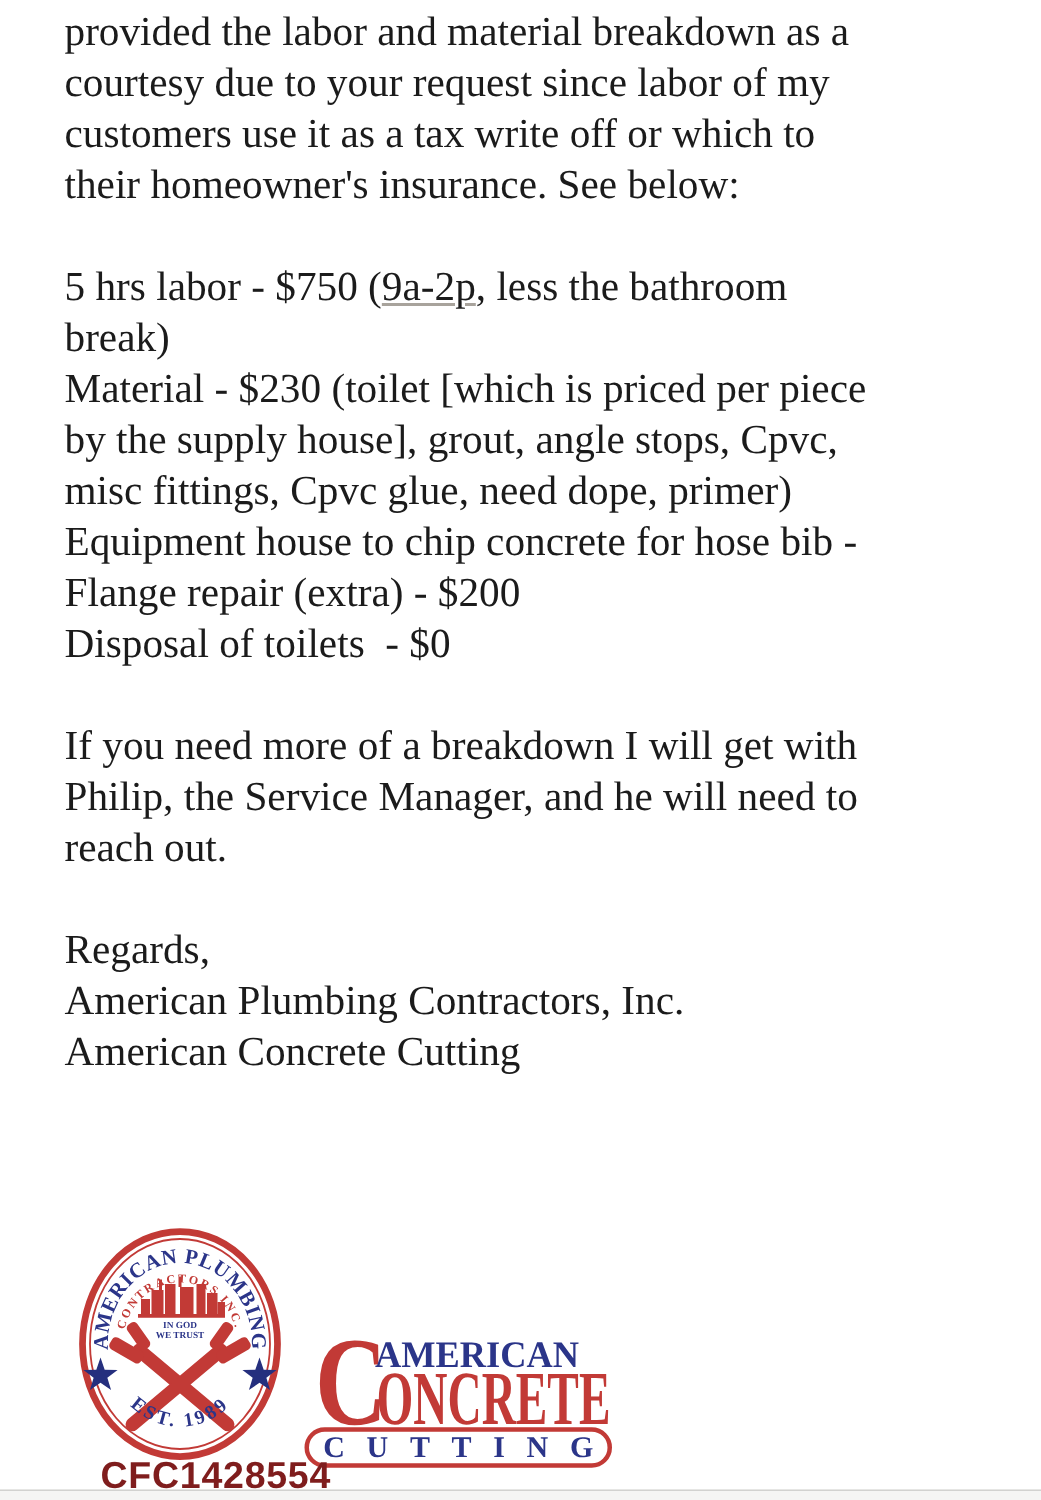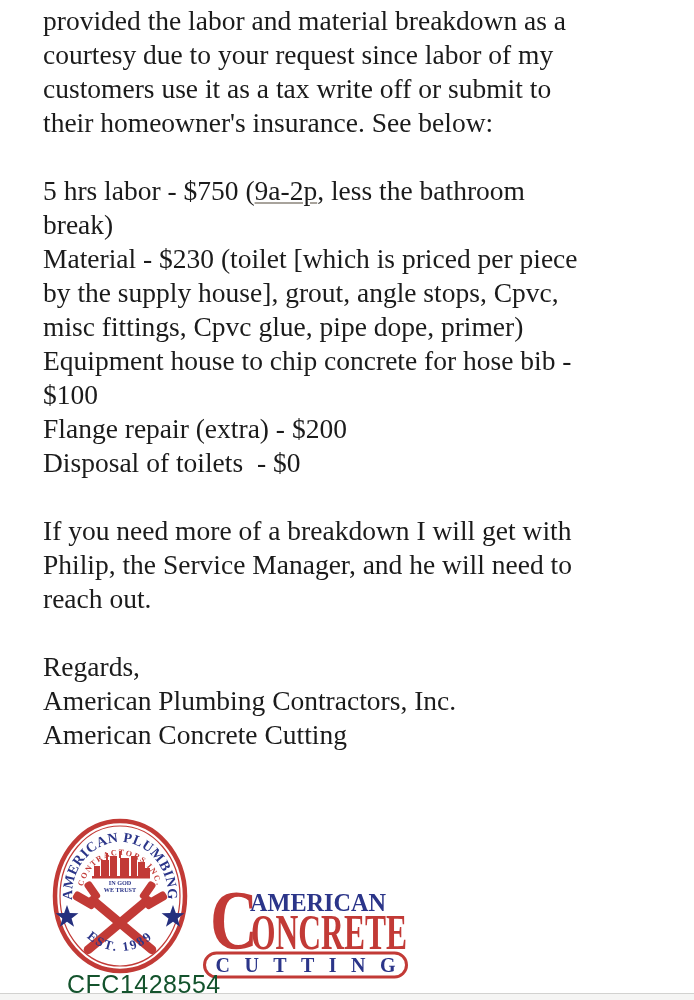--- a/index.html
+++ b/index.html
@@ -37,50 +37,49 @@
   }
   .concrete-logo {
     position: absolute;
     left: 200px; top: 886px;
     width: 215px; height: 95px;
   }
   .license {
     position: absolute;
     left: 67px; top: 970px;
     font-family: "Liberation Sans", sans-serif;
-    font-weight: normal;
+    font-weight: bold;
     font-size: 25px;
     letter-spacing: 0.5px;
-    color: #14532d;
+    color: #7f1d1d;
   }
   .bottom-strip {
     position: absolute;
     left: 0; bottom: 0;
     width: 694px; height: 6px;
     background: #f5f5f4;
     border-top: 1px solid #d2d2d0;
   }
   svg text, svg textPath { font-family: "Liberation Serif", serif; }
 </style>
 </head>
 <body>
 
 <div class="email-body">
   <div class="line">provided the labor and material breakdown as a</div>
   <div class="line">courtesy due to your request since labor of my</div>
-  <div class="line">customers use it as a tax write off or submit to</div>
+  <div class="line">customers use it as a tax write off or which to</div>
   <div class="line">their homeowner's insurance. See below:</div>
   <div class="blank-line"></div>
   <div class="line"><span>5 hrs labor - $750 (</span><span class="detector-link">9a-2p</span><span>, less the bathroom</span></div>
   <div class="line">break)</div>
   <div class="line">Material - $230 (toilet [which is priced per piece</div>
   <div class="line">by the supply house], grout, angle stops, Cpvc,</div>
-  <div class="line">misc fittings, Cpvc glue, pipe dope, primer)</div>
+  <div class="line">misc fittings, Cpvc glue, need dope, primer)</div>
   <div class="line">Equipment house to chip concrete for hose bib -</div>
-  <div class="line">$100</div>
   <div class="line">Flange repair (extra) - $200</div>
   <div class="line">Disposal of toilets  - $0</div>
   <div class="blank-line"></div>
   <div class="line">If you need more of a breakdown I will get with</div>
   <div class="line">Philip, the Service Manager, and he will need to</div>
   <div class="line">reach out.</div>
   <div class="blank-line"></div>
   <div class="line">Regards,</div>
   <div class="line">American Plumbing Contractors, Inc.</div>
   <div class="line">American Concrete Cutting</div>

